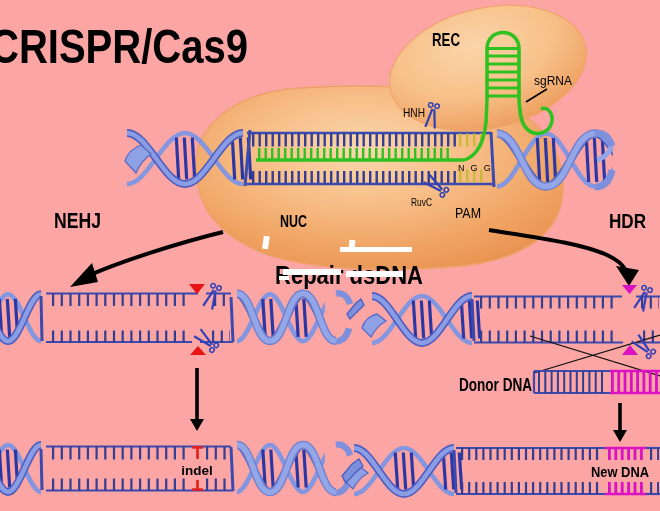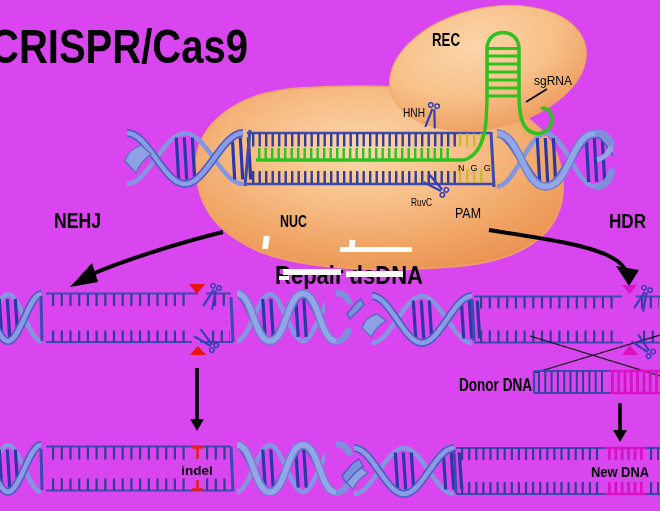--- a/index.html
+++ b/index.html
@@ -1,16 +1,16 @@
 <!DOCTYPE html>
 <html><head>
 <meta charset="utf-8">
 <style>
 html,body{margin:0;padding:0;background:#fff;}
-#wrap{width:660px;height:511px;position:relative;overflow:hidden;background:#d946ef;
+#wrap{width:660px;height:511px;position:relative;overflow:hidden;background:#fca5a5;
 font-family:"Liberation Sans", sans-serif;}
 </style>
 </head>
 <body>
 <div id="wrap">
 <svg width="660" height="511" viewBox="0 0 660 511">
 <defs>
   <radialGradient id="blob1" cx="45%" cy="35%" r="75%">
     <stop offset="0%" stop-color="#fbd8af"></stop>
     <stop offset="40%" stop-color="#f7bd86"></stop>

